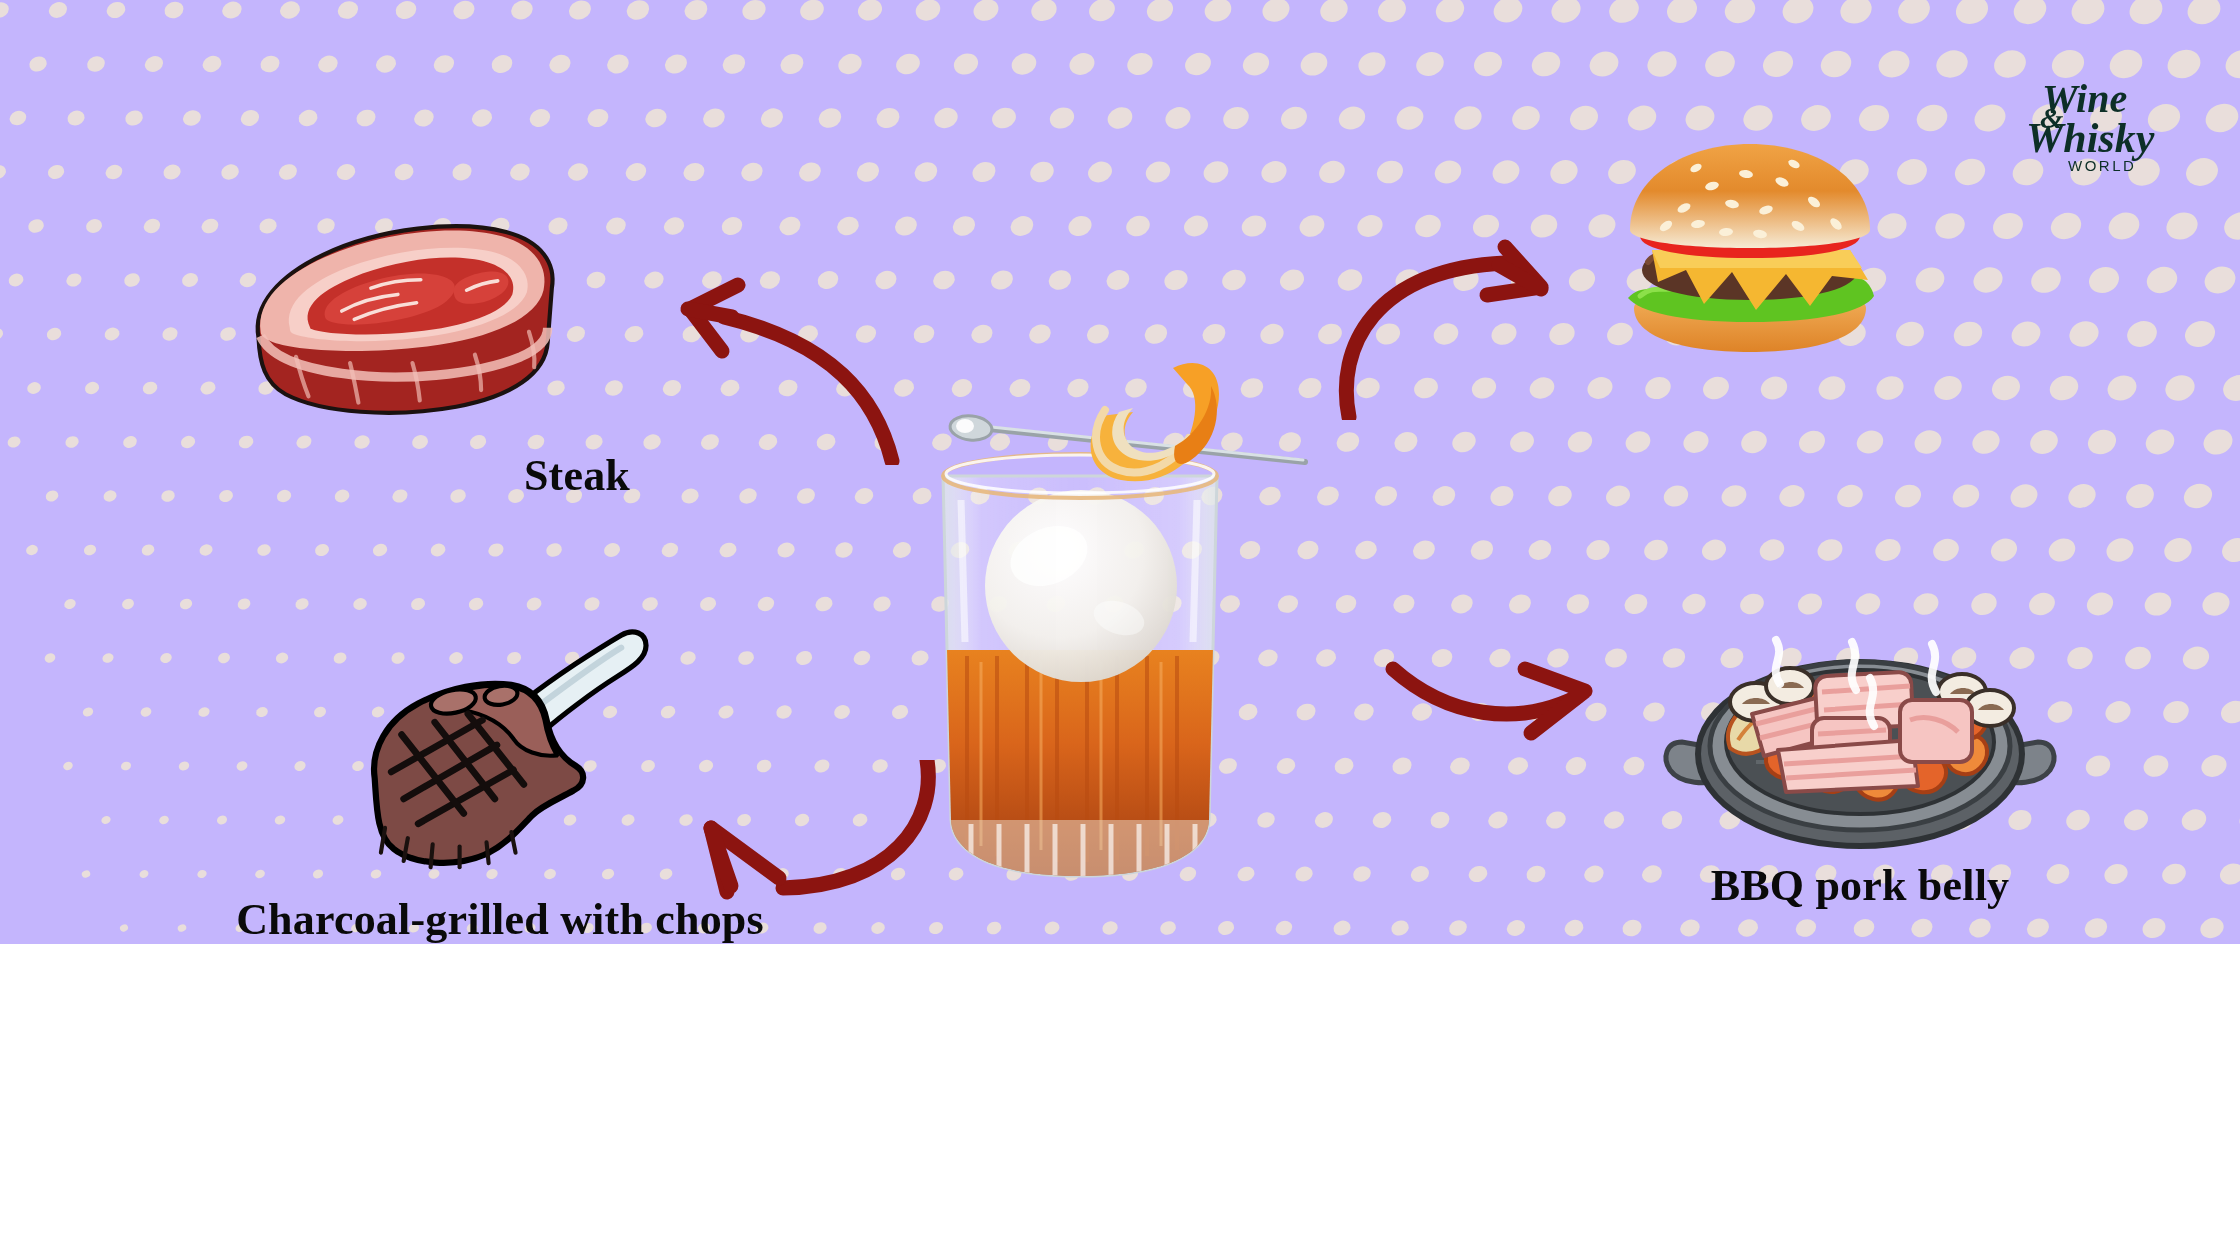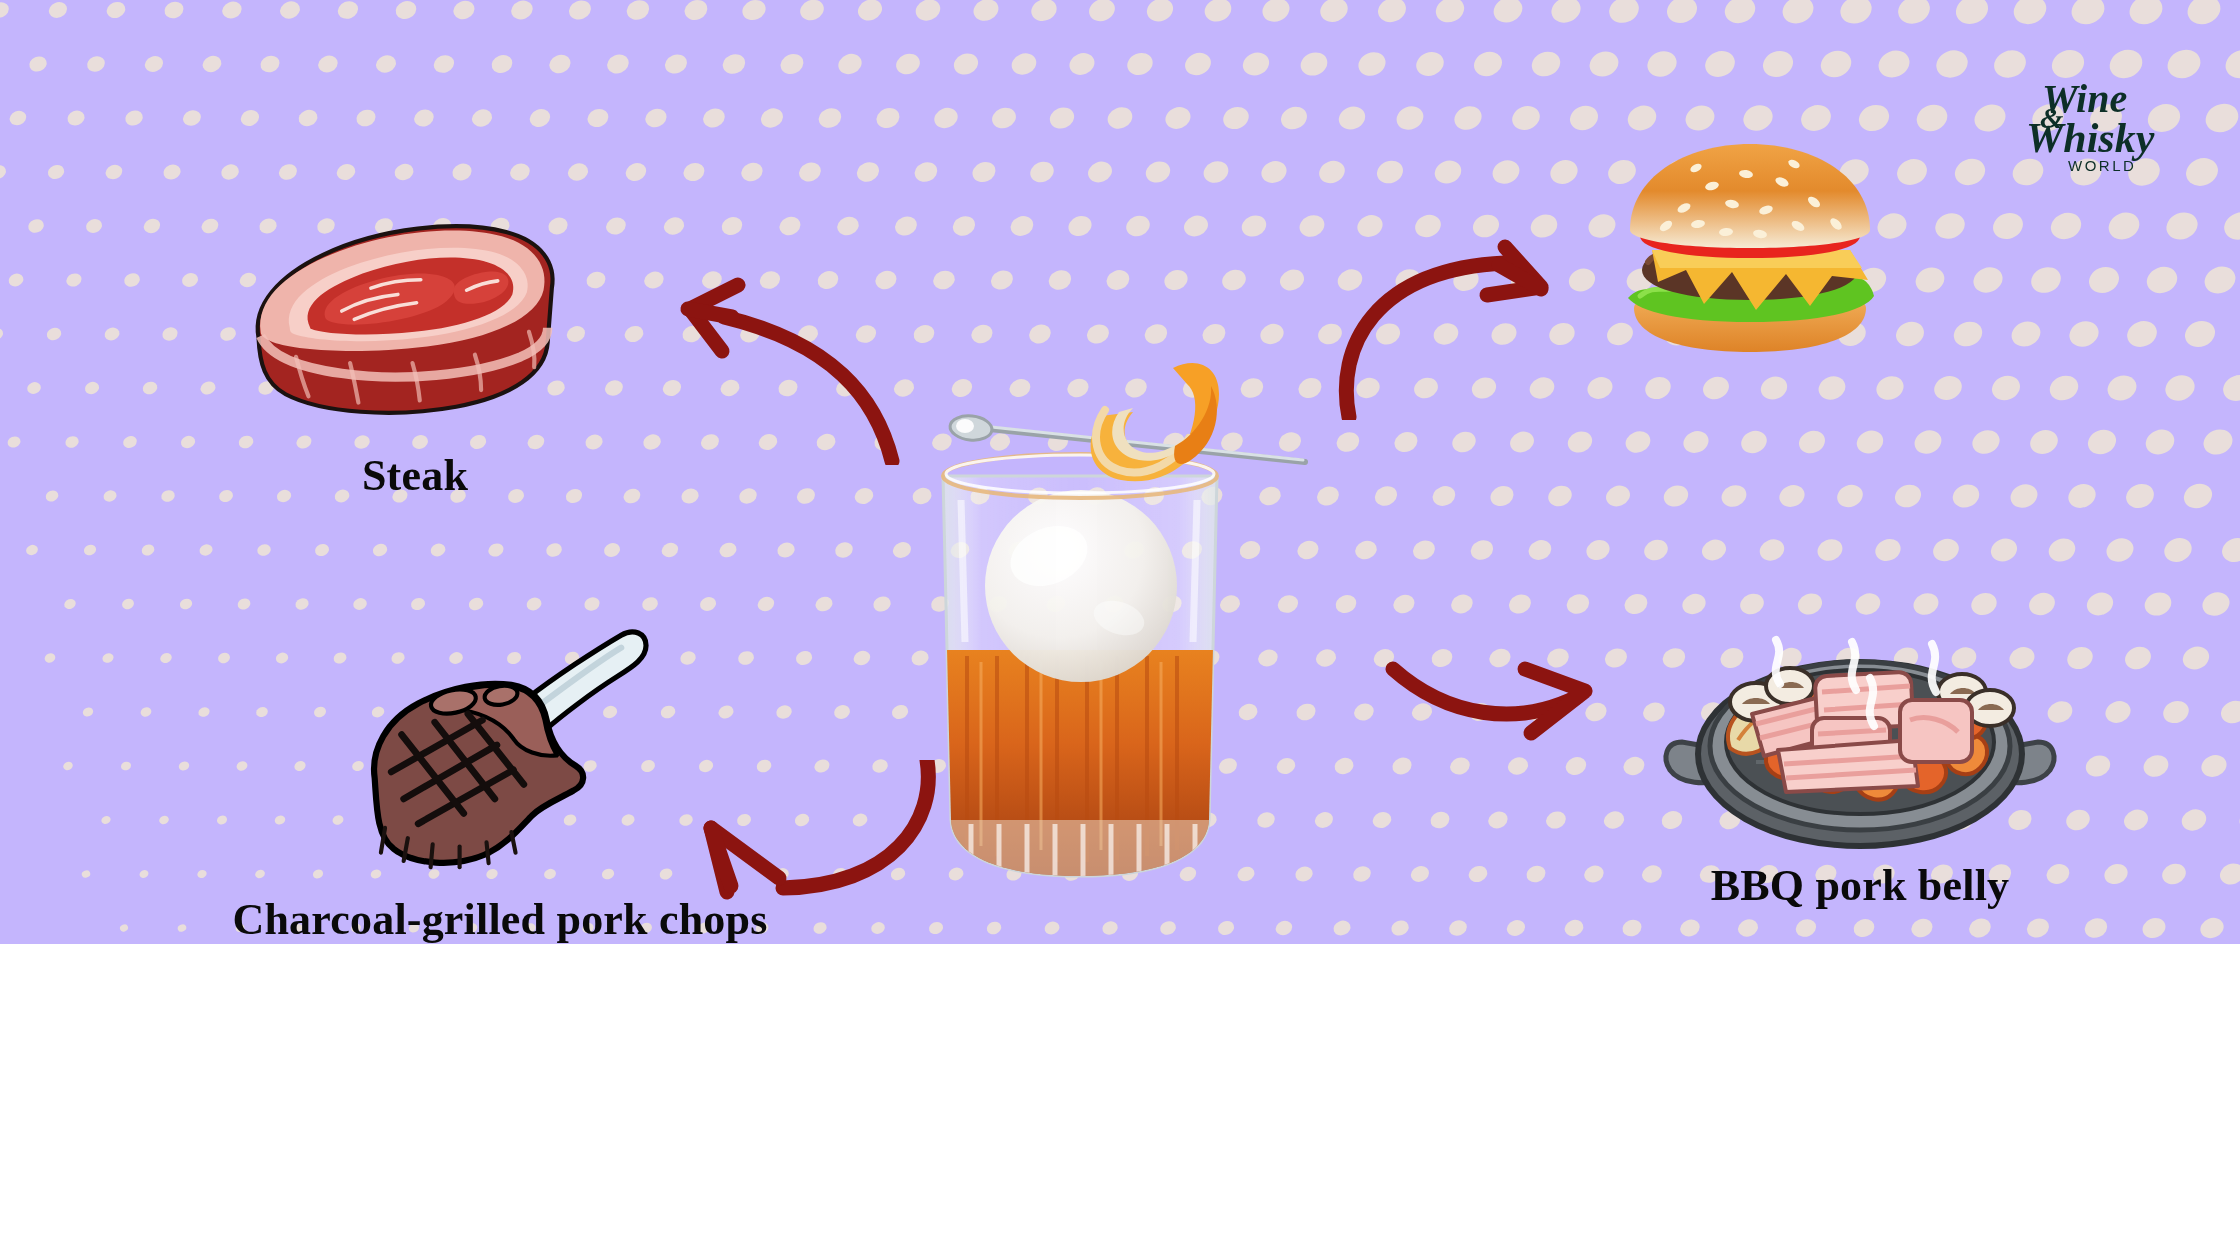--- a/index.html
+++ b/index.html
@@ -37,21 +37,21 @@
   .node .caption{
     font-family:"Liberation Serif", serif;
     font-weight:700;
     color:#0a0a0a;
     text-align:center;
     white-space:nowrap;
     letter-spacing:.2px;
   }
 
   #node-steak{left:200px;top:180px;width:430px;}
-  #node-steak .caption{font-size:44px;margin-top:10px;}
+  #node-steak .caption{font-size:44px;margin-top:10px;text-align:right;}
 
   #node-lamb{left:170px;top:600px;width:660px;}
   #node-lamb .caption{font-size:44px;margin-top:4px;}
 
   #node-burger{left:1590px;top:130px;width:620px;}
   #node-burger .caption{font-size:44px;margin-top:14px;text-align:left;padding-left:0;}
 
   #node-bbq{left:1580px;top:630px;width:560px;}
   #node-bbq .caption{font-size:44px;font-family:Liberation Serif, serif;}
 
@@ -1202,21 +1202,21 @@
         <g stroke="#1a110f" stroke-width="4" stroke-linecap="round" fill="none">
           <path d="M44 220 L40 244"></path>
           <path d="M66 230 L62 252"></path>
           <path d="M90 236 L88 258"></path>
           <path d="M116 238 L116 258"></path>
           <path d="M142 234 L144 254"></path>
           <path d="M166 224 L170 244"></path>
         </g>
       </svg>
     </div>
-    <div class="caption">Charcoal-grilled pork chops</div>
+    <div class="caption">Charcoal-grilled with chops</div>
   </div>
 
   <div class="node" id="node-burger">
     <div style="display:flex;justify-content:flex-start;padding-left:10px;">
       <svg class="art" viewBox="0 0 300 240" width="300" height="240" aria-hidden="true">
         <defs>
           <linearGradient id="bunTop" x1="0" y1="0" x2="0" y2="1">
             <stop offset="0%" stop-color="#f0a345"></stop>
             <stop offset="45%" stop-color="#e38a2c"></stop>
             <stop offset="100%" stop-color="#f6ead4"></stop>

